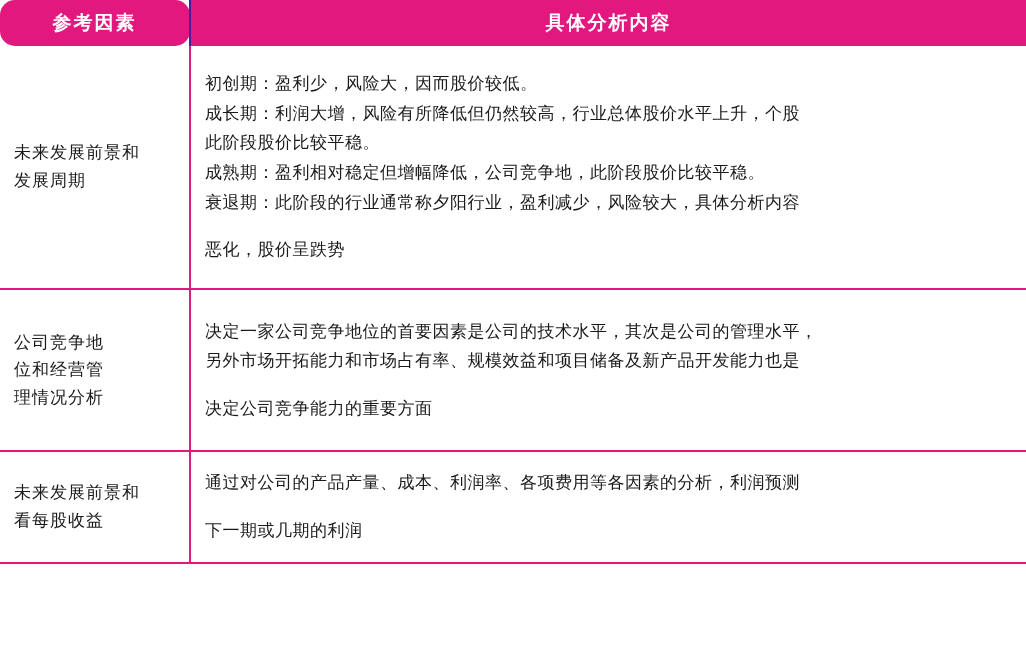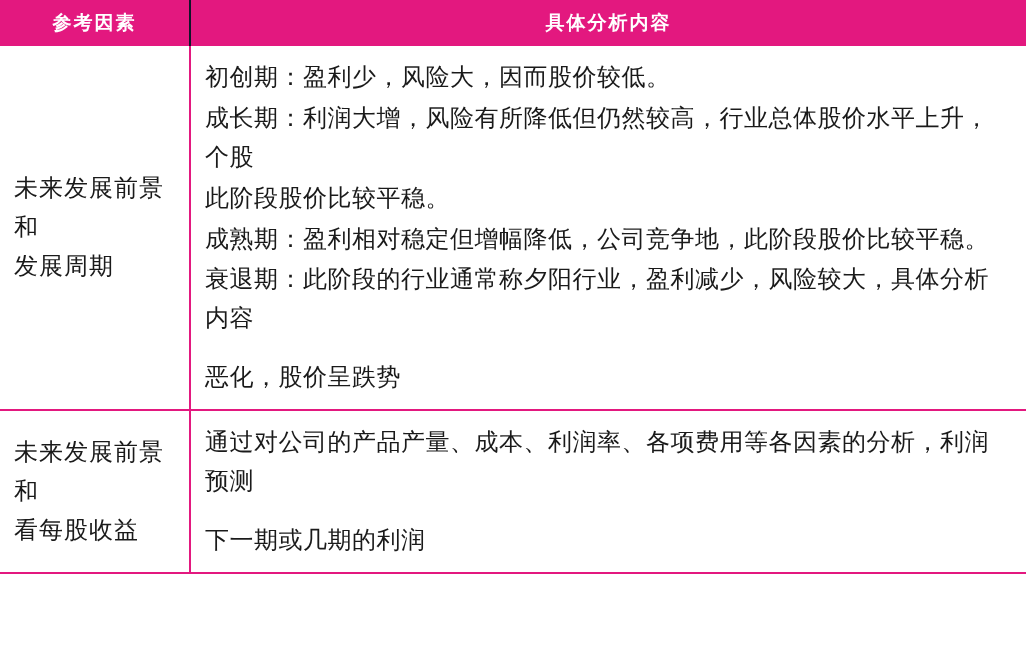--- a/index.html
+++ b/index.html
@@ -33,27 +33,28 @@
     font-weight: bold;
     font-size: 19px;
     letter-spacing: 2px;
     height: 46px;
     padding: 0;
     text-align: center;
     vertical-align: middle;
     border: none;
   }
   thead th.th-factor {
-    border-right: 2px solid #0f172a;
+    border-right: 2px solid #4c1d95;
+    border-radius: 15px;
   }
   tbody td {
     border-right: 2px solid #e3187f;
     border-bottom: 2px solid #e3187f;
     vertical-align: middle;
-    font-size: 24px;
+    font-size: 17px;
     color: #1a1a1a;
     line-height: 1.62;
   }
   tbody tr td:last-child {
     border-right: none;
   }
   tbody td.factor {
     padding: 10px 12px 10px 14px;
     letter-spacing: 1px;
   }
@@ -100,20 +101,32 @@
         </td>
         <td class="content">
           <p>初创期：盈利少，风险大，因而股价较低。</p>
           <p>成长期：利润大增，风险有所降低但仍然较高，行业总体股价水平上升，个股</p>
           <p>此阶段股价比较平稳。</p>
           <p>成熟期：盈利相对稳定但增幅降低，公司竞争地，此阶段股价比较平稳。</p>
           <p>衰退期：此阶段的行业通常称夕阳行业，盈利减少，风险较大，具体分析内容</p>
           <p>恶化，股价呈跌势</p>
         </td>
       </tr>
+      <tr class="row-2">
+        <td class="factor">
+          <p>公司竞争地</p>
+          <p>位和经营管</p>
+          <p>理情况分析</p>
+        </td>
+        <td class="content">
+          <p>决定一家公司竞争地位的首要因素是公司的技术水平，其次是公司的管理水平，</p>
+          <p>另外市场开拓能力和市场占有率、规模效益和项目储备及新产品开发能力也是</p>
+          <p>决定公司竞争能力的重要方面</p>
+        </td>
+      </tr>
       <tr class="row-4">
         <td class="factor">
           <p>未来发展前景和</p>
           <p>看每股收益</p>
         </td>
         <td class="content">
           <p>通过对公司的产品产量、成本、利润率、各项费用等各因素的分析，利润预测</p>
           <p>下一期或几期的利润</p>
         </td>
       </tr>

